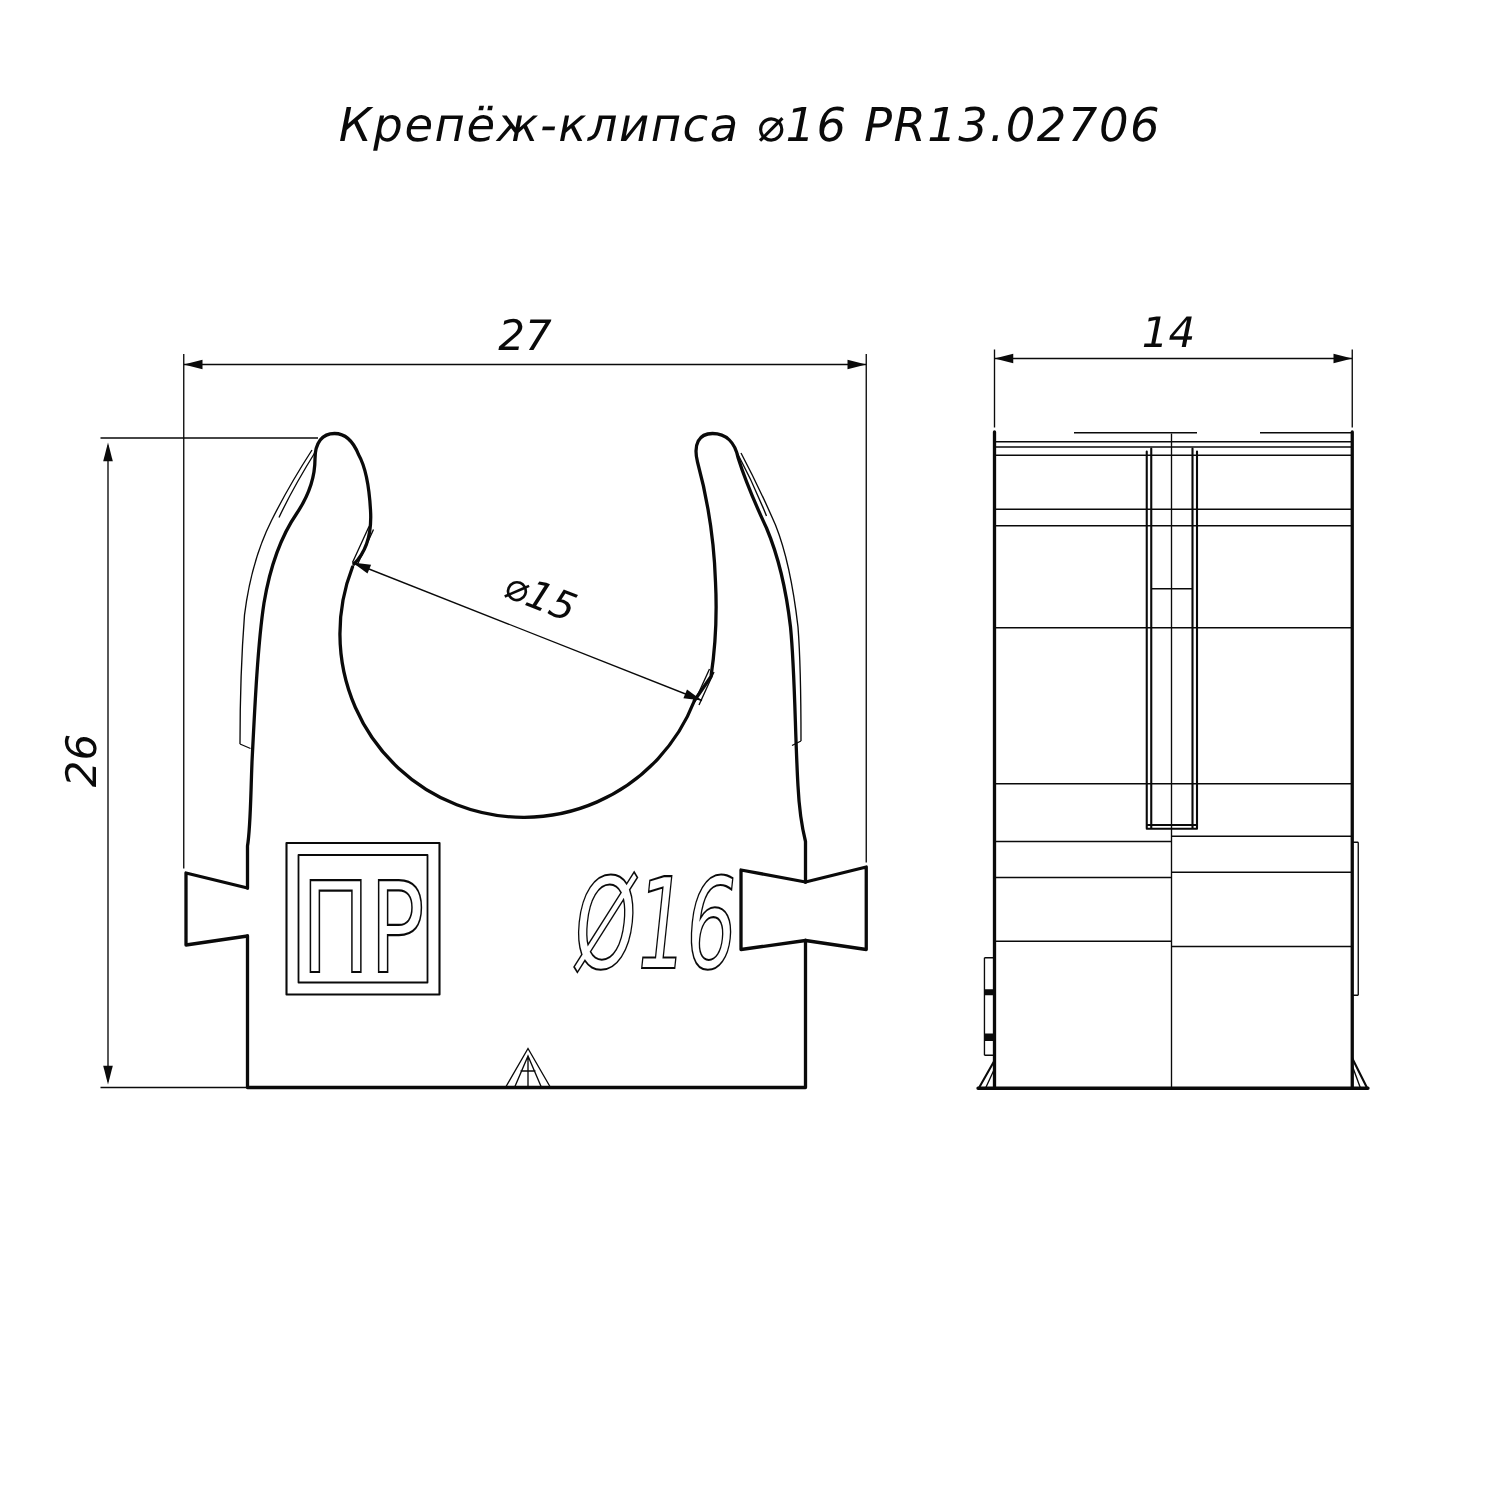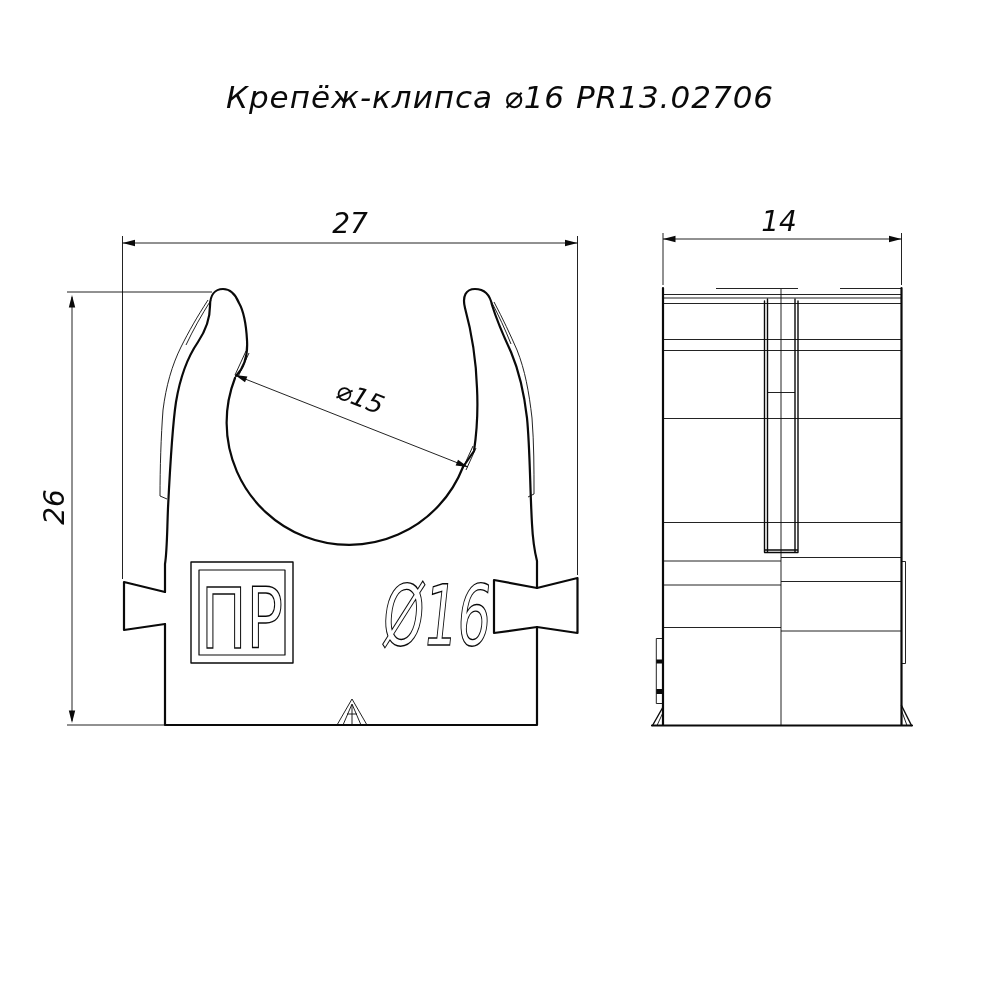--- a/index.html
+++ b/index.html
@@ -1,18 +1,18 @@
 <!DOCTYPE html>
 <html><head>
 <meta charset="utf-8">
 <style>
   html,body{margin:0;padding:0;background:#ffffff;}
   .page{position:relative;width:1000px;height:1000px;background:#ffffff;overflow:hidden;
         font-family:"DejaVu Sans",sans-serif;}
-  .drawing-title{position:absolute;top:79px;left:0;width:1000px;text-align:center;
+  .drawing-title{position:absolute;top:66px;left:0;width:1000px;text-align:center;
         font:italic 31px "DejaVu Sans",sans-serif;color:#0a0a0a;letter-spacing:1px;}
   svg{position:absolute;top:0;left:0;}
   .t{fill:none;stroke:#0a0a0a;stroke-width:2.2;stroke-linecap:round;stroke-linejoin:round;}
   .m{fill:none;stroke:#0a0a0a;stroke-width:1.4;stroke-linecap:round;stroke-linejoin:round;}
   .c{fill:none;stroke:#0a0a0a;stroke-width:1.2;stroke-linecap:round;stroke-linejoin:round;}
   .n{fill:none;stroke:#0a0a0a;stroke-width:0.9;stroke-linecap:butt;}
   .ah{fill:#0a0a0a;stroke:none;}
   .dim{font:italic 28px "DejaVu Sans",sans-serif;fill:#0a0a0a;text-anchor:middle;}
   .dimsm{font:italic 26px "DejaVu Sans",sans-serif;fill:#0a0a0a;text-anchor:middle;}
   .emboss{font-family:"DejaVu Sans",sans-serif;font-size:84px;fill:none;stroke:#0a0a0a;

